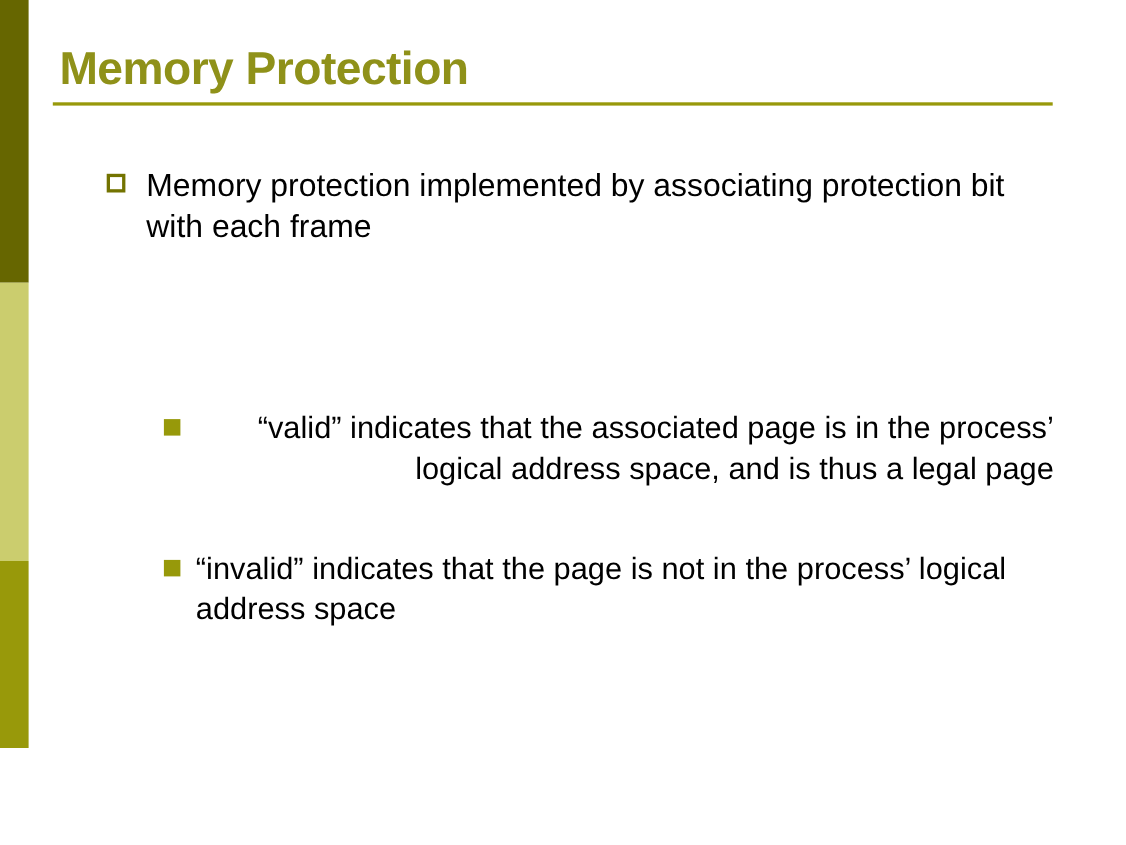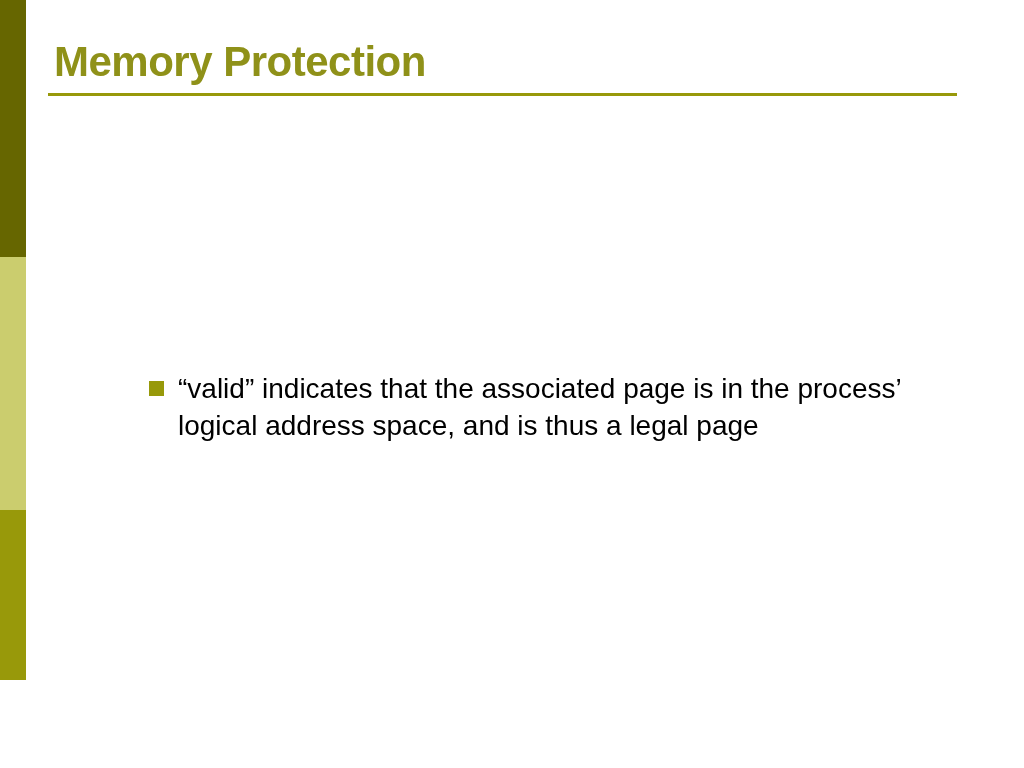--- a/index.html
+++ b/index.html
@@ -118,23 +118,31 @@
 
 <div class="slide">
 
   <div class="bar-seg bar-top"></div>
   <div class="bar-seg bar-middle"></div>
   <div class="bar-seg bar-bottom"></div>
 
   <div class="title">Memory Protection</div>
   <div class="title-rule"></div>
 
+  <div class="bullet-l1" style="top:151px;">
+    <span class="sq-hollow"></span>
+    <div class="btext">Memory protection implemented by associating protection bit with each frame</div>
+  </div>
 
 
-  <div class="bullet-l2" style="top:370px;">
+  <div class="bullet-l2" style="top:370px;text-align:right;">
     <span class="sq-filled"></span>
     <div class="btext">“valid” indicates that the associated page is in the process’ logical address space, and is thus a legal page</div>
   </div>
 
+  <div class="bullet-l2" style="top:498px;">
+    <span class="sq-filled"></span>
+    <div class="btext">“invalid” indicates that the page is not in the process’ logical address space</div>
+  </div>
 
   <div class="footer-center">8.29</div>
 
 </div>
 
 </body></html>

